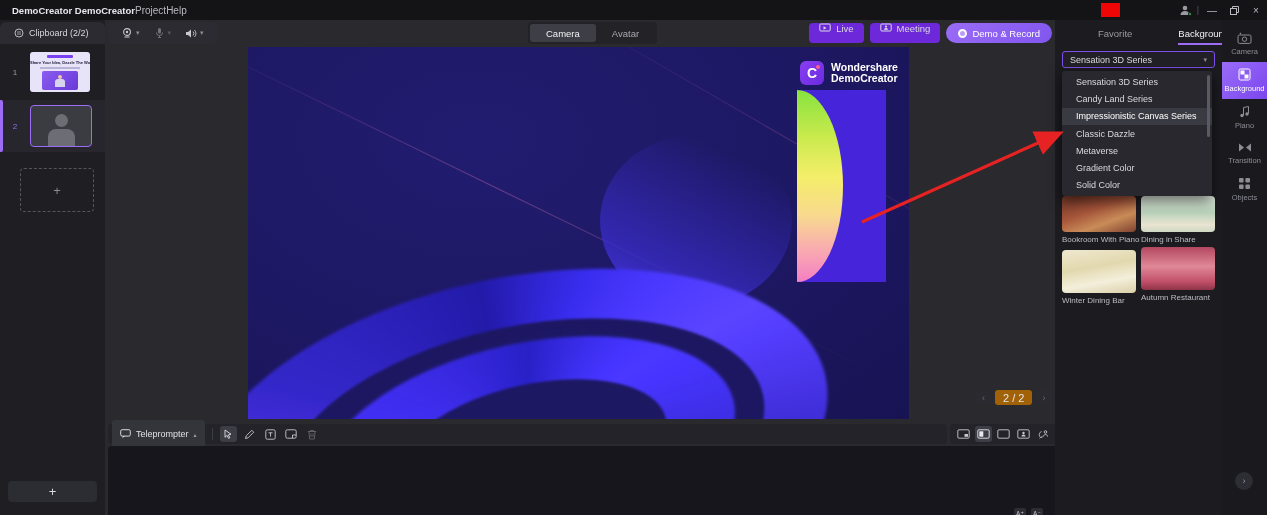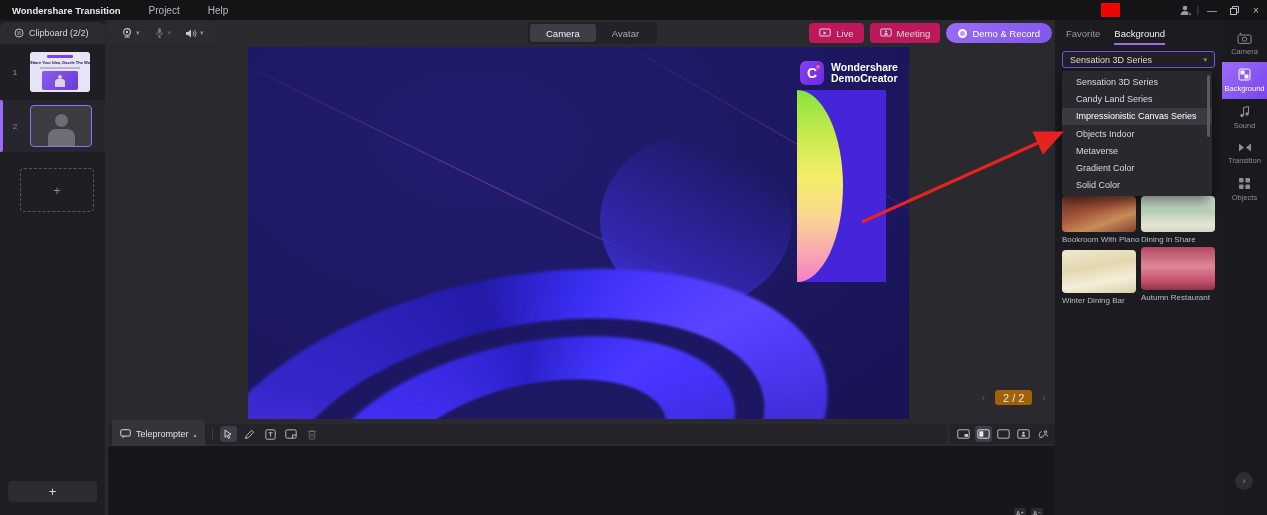--- a/index.html
+++ b/index.html
@@ -3,21 +3,21 @@
 <meta charset="utf-8">
 <style>
   * { margin:0; padding:0; box-sizing:border-box; }
   html,body { width:1267px; height:515px; overflow:hidden; background:#0a0a0c; }
   body { font-family:"Liberation Sans","DejaVu Sans",sans-serif; color:#d6d6da; }
   #app { position:relative; width:1267px; height:515px; background:#232327; }
 
   
   #titlebar { position:absolute; left:0; top:0; width:1267px; height:20px; background:#141417; display:flex; align-items:center; font-size:10px; color:#c3c3c9; z-index:5;}
   .app-name { font-weight:bold; color:#e8e8ec; margin-left:12px; font-size:9.5px;}
-  .menu-item { margin-left:28px; color:#b8b8bf; cursor:default;}
+  .menu-item { color:#b8b8bf; cursor:default;}
   .doc-title { position:absolute; left:0; right:0; text-align:center; color:#cfcfd5; font-size:10px; pointer-events:none;}
   .red-square { position:absolute; left:1101px; top:3px; width:19px; height:14px; background:#ee0606; z-index:6;}
   .win-ctrls { position:absolute; right:0; top:0; height:20px; display:flex; align-items:center; gap:0; z-index:7;}
   .win-btn { width:22px; height:20px; display:flex; align-items:center; justify-content:center; color:#b9b9c0; font-size:10px;}
   .tb-sep { color:#55555c; margin:0 2px; font-size:9px;}
   .avatar-wrap { position:relative; width:20px; height:20px; display:flex; align-items:center; justify-content:center;}
   .green-dot { position:absolute; right:3px; bottom:4px; width:4px; height:4px; border-radius:50%; background:#3fc24e; border:1px solid #141417;}
 
   
   #sidebar { position:absolute; left:0; top:20px; width:105px; height:495px; background:#1e1e23; z-index:4;}
@@ -42,21 +42,21 @@
   
   #workspace { position:absolute; left:105px; top:20px; width:950px; height:495px; background:#29292e;}
   .device-bar { position:absolute; left:3px; top:2px; height:22px; background:#2b2b31; border-radius:4px; display:flex; align-items:center; padding:0 8px; gap:4px;}
   .dev-group { display:flex; align-items:center; gap:3px; padding:0 5px;}
   .caret { font-size:7px; color:#8d8d96;}
   .dim { opacity:.45;}
   .center-tabs { position:absolute; left:423px; top:2px; height:22px; background:#222227; border-radius:4px; display:flex; align-items:center; padding:2px;}
   .ctab { height:18px; padding:0 16px; display:flex; align-items:center; font-size:9.5px; color:#a8a8b0; border-radius:3px;}
   .ctab.active { background:#3e3e46; color:#f0f0f4;}
   .right-btns { position:absolute; right:3px; top:2px; height:22px; display:flex; align-items:center; gap:6px;}
-  .flat-btn { height:20px; background:#be185d; border-radius:4px; display:flex; align-items:center; gap:5px; padding:0 10px; font-size:9.5px; color:#d8d8de;}
+  .flat-btn { height:20px; background:#6d28d9; border-radius:4px; display:flex; gap:5px; padding:0 10px; font-size:9.5px; color:#d8d8de;}
   .record-btn { height:20px; background:linear-gradient(135deg,#9a6cf6,#8156ee); border-radius:10px; display:flex; align-items:center; gap:5px; padding:0 12px; font-size:9.5px; color:#fff;}
   .rec-ring { width:9px; height:9px; border:2px solid #fff; border-radius:50%; background:rgba(255,255,255,.35);}
 
   
   #canvas { position:absolute; left:143px; top:27px; width:661px; height:372px; background:radial-gradient(ellipse at 35% 25%, #221c70 0%, #1d1862 55%, #181353 100%); overflow:hidden;}
   .diag-line { position:absolute; height:1px; background:linear-gradient(90deg, rgba(230,120,190,0) 0%, rgba(230,120,190,.35) 45%, rgba(230,120,190,0) 100%); transform-origin:0 0;}
   .dl1 { left:-60px; top:-10px; width:760px; transform:rotate(26deg);}
   .dl2 { left:330px; top:-30px; width:520px; transform:rotate(30deg); opacity:.6;}
   .big-circle { position:absolute; left:352px; top:88px; width:192px; height:172px; border-radius:50%; background:linear-gradient(205deg, rgba(36,29,112,0) 18%, rgba(58,45,205,.75) 75%, #4b38e6 100%);}
   .indigo-rect { position:absolute; left:552px; top:43px; width:86px; height:192px; background:#4524da;}
@@ -85,21 +85,21 @@
   .right-tools { position:absolute; left:845px; top:404px; width:107px; height:20px; background:#232329; border-radius:4px; display:flex; align-items:center; justify-content:space-around; padding:0 3px;}
   .text-entry { position:absolute; left:3px; top:426px; width:949px; height:82px; background:#16161c; border-radius:4px;}
   .text-entry textarea { width:100%; height:58px; background:transparent; border:none; outline:none; resize:none; color:#d0d0d6; font-size:10px; font-family:"Liberation Sans",sans-serif; padding:7px 12px;}
   .text-entry textarea::placeholder { color:#63636d;}
   .font-btns { position:absolute; right:14px; bottom:8px; display:flex; gap:5px;}
   .fbtn { width:12px; height:12px; background:#2c2c33; border-radius:2px; display:flex; align-items:center; justify-content:center; font-size:6.5px; color:#c8c8cf;}
 
   
   #rightpanel { position:absolute; left:1055px; top:20px; width:167px; height:495px; background:#1b1b20; z-index:10;}
   .rp-tabs { display:flex; gap:14px; padding:8px 0 0 11px; font-size:9.5px;}
-  .rp-tab { color:#9a9aa2; padding-bottom:4px;}
+  .rp-tab { color:#9a9aa2; padding-bottom:4px;margin-left:32px;}
   .rp-tab.active { color:#f2f2f6; border-bottom:2px solid #9d6cf5;}
   .series-select { position:absolute; left:7px; top:31px; width:153px; height:17px; background:#202026; border:1px solid #7c4fe8; border-radius:3px; display:flex; align-items:center; justify-content:space-between; padding:0 7px; font-size:9px; color:#dcdce0;}
   .dd-menu { position:absolute; left:7px; top:51px; width:150px; background:#28282e; border-radius:3px; box-shadow:0 5px 14px rgba(0,0,0,.55); z-index:20; padding:2px 0;}
   .dd-item { height:17.3px; display:flex; align-items:center; padding-left:14px; font-size:9px; color:#d9d9de;}
   .dd-item.hl { background:#3a3a42; color:#fff;}
   .dd-scroll { position:absolute; right:2px; top:4px; width:3px; height:62px; background:#5a5a63; border-radius:2px;}
   .bg-grid { position:absolute; left:7px; top:176px; width:153px;}
   .bg-cell { position:absolute; width:74px;}
   .bg-thumb { width:74px; border-radius:4px;}
   .bg-label { font-size:8px; color:#bcbcc4; margin-top:3px; white-space:nowrap;}
@@ -117,21 +117,21 @@
   
   #anno { position:absolute; left:0; top:0; width:1267px; height:515px; z-index:40; pointer-events:none;}
   svg.icon { display:block; }
 </style>
 </head>
 <body>
 
 <div id="app">
 
   <div id="titlebar">
-    <span class="app-name">Wondershare Transition</span>
+    <span class="app-name">DemoCreator DemoCreator</span>
     <span class="menu-item">Project</span>
     <span class="menu-item">Help</span>
     <div class="red-square"></div>
     <div class="win-ctrls">
       <div class="win-btn avatar-wrap">
         <svg class="icon" width="12" height="12" viewBox="0 0 12 12">
             <circle cx="6" cy="4" r="2.3" fill="#9a9aa2"></circle>
             <path d="M1.5 11c0-2.5 2-4 4.5-4s4.5 1.5 4.5 4z" fill="#9a9aa2"></path>
           </svg>
         <span class="green-dot"></span>
@@ -376,21 +376,21 @@
       <div class="bg-cell" style="left:79px; top:51px;">
         <div class="bg-thumb t4"></div>
         <div class="bg-label">Autumn Restaurant</div>
       </div>
     </div>
 
     <div class="dd-menu">
       <div class="dd-item">Sensation 3D Series</div>
       <div class="dd-item">Candy Land Series</div>
       <div class="dd-item hl">Impressionistic Canvas Series</div>
-      <div class="dd-item">Objects Indoor</div>
+      <div class="dd-item">Classic Dazzle</div>
       <div class="dd-item">Metaverse</div>
       <div class="dd-item">Gradient Color</div>
       <div class="dd-item">Solid Color</div>
       <div class="dd-scroll"></div>
     </div>
   </div>
 
   <div id="rail">
     <div class="rail-item" style="margin-top:6px;">
       <svg class="icon" width="15" height="12" viewBox="0 0 15 12">
@@ -407,21 +407,21 @@
           <rect x="6.5" y="6.5" width="4" height="4" fill="#fff"></rect>
         </svg>
       <span>Background</span>
     </div>
     <div class="rail-item">
       <svg class="icon" width="12" height="13" viewBox="0 0 12 13">
           <path d="M4.5 10.5V2.5l5-1v7" fill="none" stroke="#8d8d96" stroke-width="1"></path>
           <circle cx="3" cy="10.5" r="1.7" fill="#8d8d96"></circle>
           <circle cx="8" cy="9" r="1.7" fill="#8d8d96"></circle>
         </svg>
-      <span>Sound</span>
+      <span>Piano</span>
     </div>
     <div class="rail-item">
       <svg class="icon" width="14" height="11" viewBox="0 0 14 11">
           <path d="M1 1.5l5 4-5 4z" fill="#8d8d96"></path>
           <path d="M13 1.5l-5 4 5 4z" fill="#8d8d96"></path>
         </svg>
       <span>Transition</span>
     </div>
     <div class="rail-item">
       <svg class="icon" width="13" height="13" viewBox="0 0 13 13">

